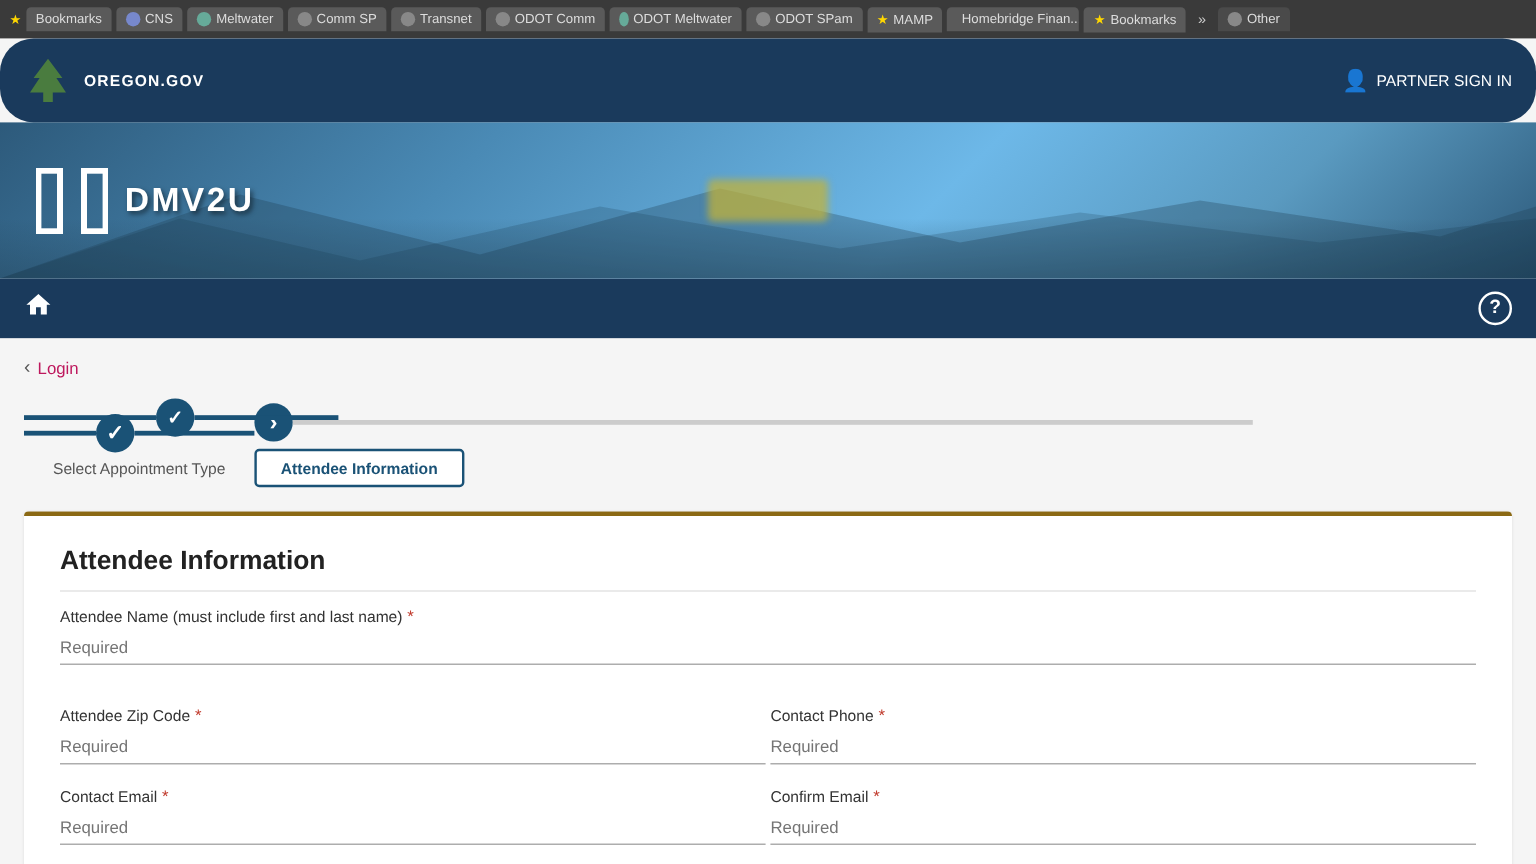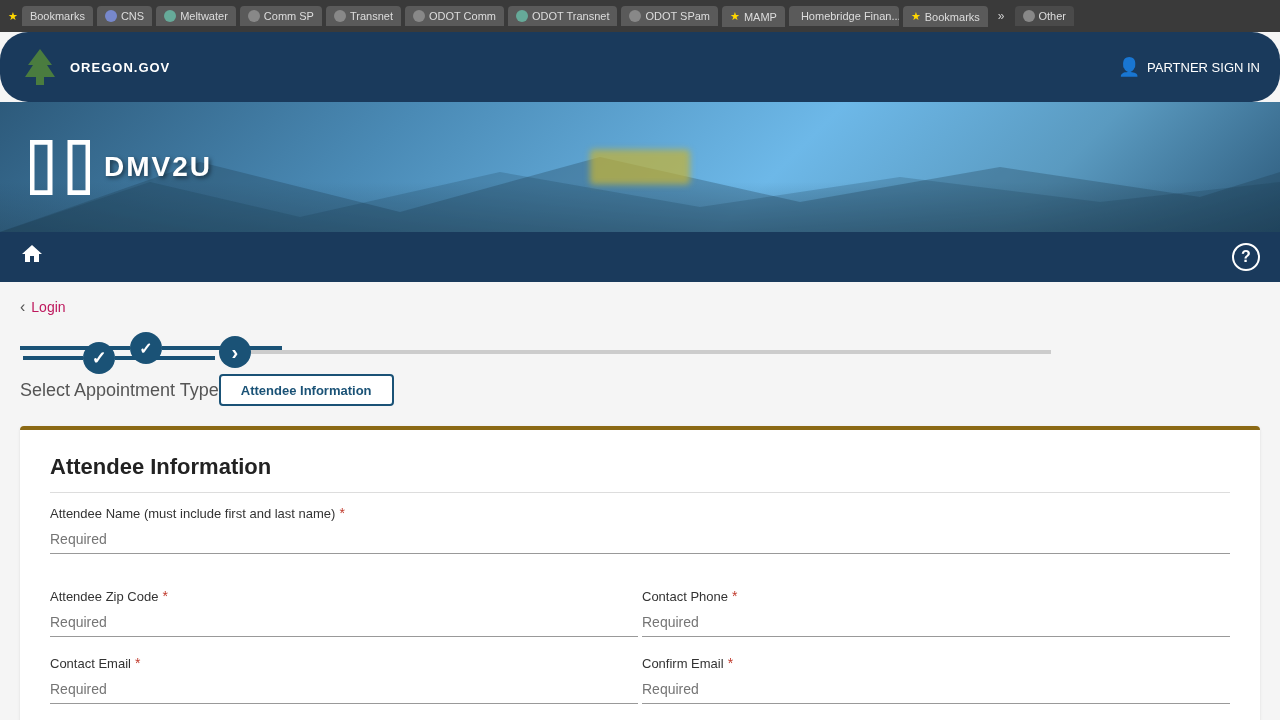--- a/index.html
+++ b/index.html
@@ -270,21 +270,21 @@
   <div class="browser-tab">
     <span class="favicon-circle" style="background:#888;"></span>
     <span>Transnet</span>
   </div>
   <div class="browser-tab">
     <span class="favicon-circle" style="background:#888;"></span>
     <span>ODOT Comm</span>
   </div>
   <div class="browser-tab">
     <span class="favicon-circle" style="background:#6a9;"></span>
-    <span>ODOT Transnet</span>
+    <span>ODOT Meltwater</span>
   </div>
   <div class="browser-tab">
     <span class="favicon-circle" style="background:#888;"></span>
     <span>ODOT SPam</span>
   </div>
   <div class="browser-tab">
     <span class="favicon-star" style="color:gold;">★</span>
     <span>MAMP</span>
   </div>
   <div class="browser-tab">
@@ -369,21 +369,21 @@
   </div>
 
   <div style="display:flex;align-items:center;margin-bottom:20px;margin-top:-48px;">
 
     <div style="display:flex;flex-direction:column;align-items:center;">
       <div style="display:flex;align-items:center;">
         <div style="width:60px;height:4px;background:#1a5276;"></div>
         <div style="width:32px;height:32px;border-radius:50%;background:#1a5276;color:white;display:flex;align-items:center;justify-content:center;font-size:18px;font-weight:bold;">✓</div>
         <div style="width:100px;height:4px;background:#1a5276;"></div>
       </div>
-      <div style="margin-top:6px;font-size:18px;color:#555;">Select Appointment Type</div>
+      <div style="margin-top:6px;font-size:13px;color:#555;">Select Appointment Type</div>
     </div>
 
     <div style="display:flex;flex-direction:column;align-items:flex-start;">
       <div style="display:flex;align-items:center;">
         <div style="width:32px;height:32px;border-radius:50%;background:#1a5276;color:white;display:flex;align-items:center;justify-content:center;font-size:20px;font-weight:bold;">›</div>
         <div style="width:800px;height:4px;background:#ccc;"></div>
       </div>
       <div style="margin-top:6px;margin-left:0px;border:2px solid #1a5276;padding:6px 20px;border-radius:4px;background:white;">
         <span style="font-size:13px;color:#1a5276;font-weight:bold;">Attendee Information</span>
       </div>

